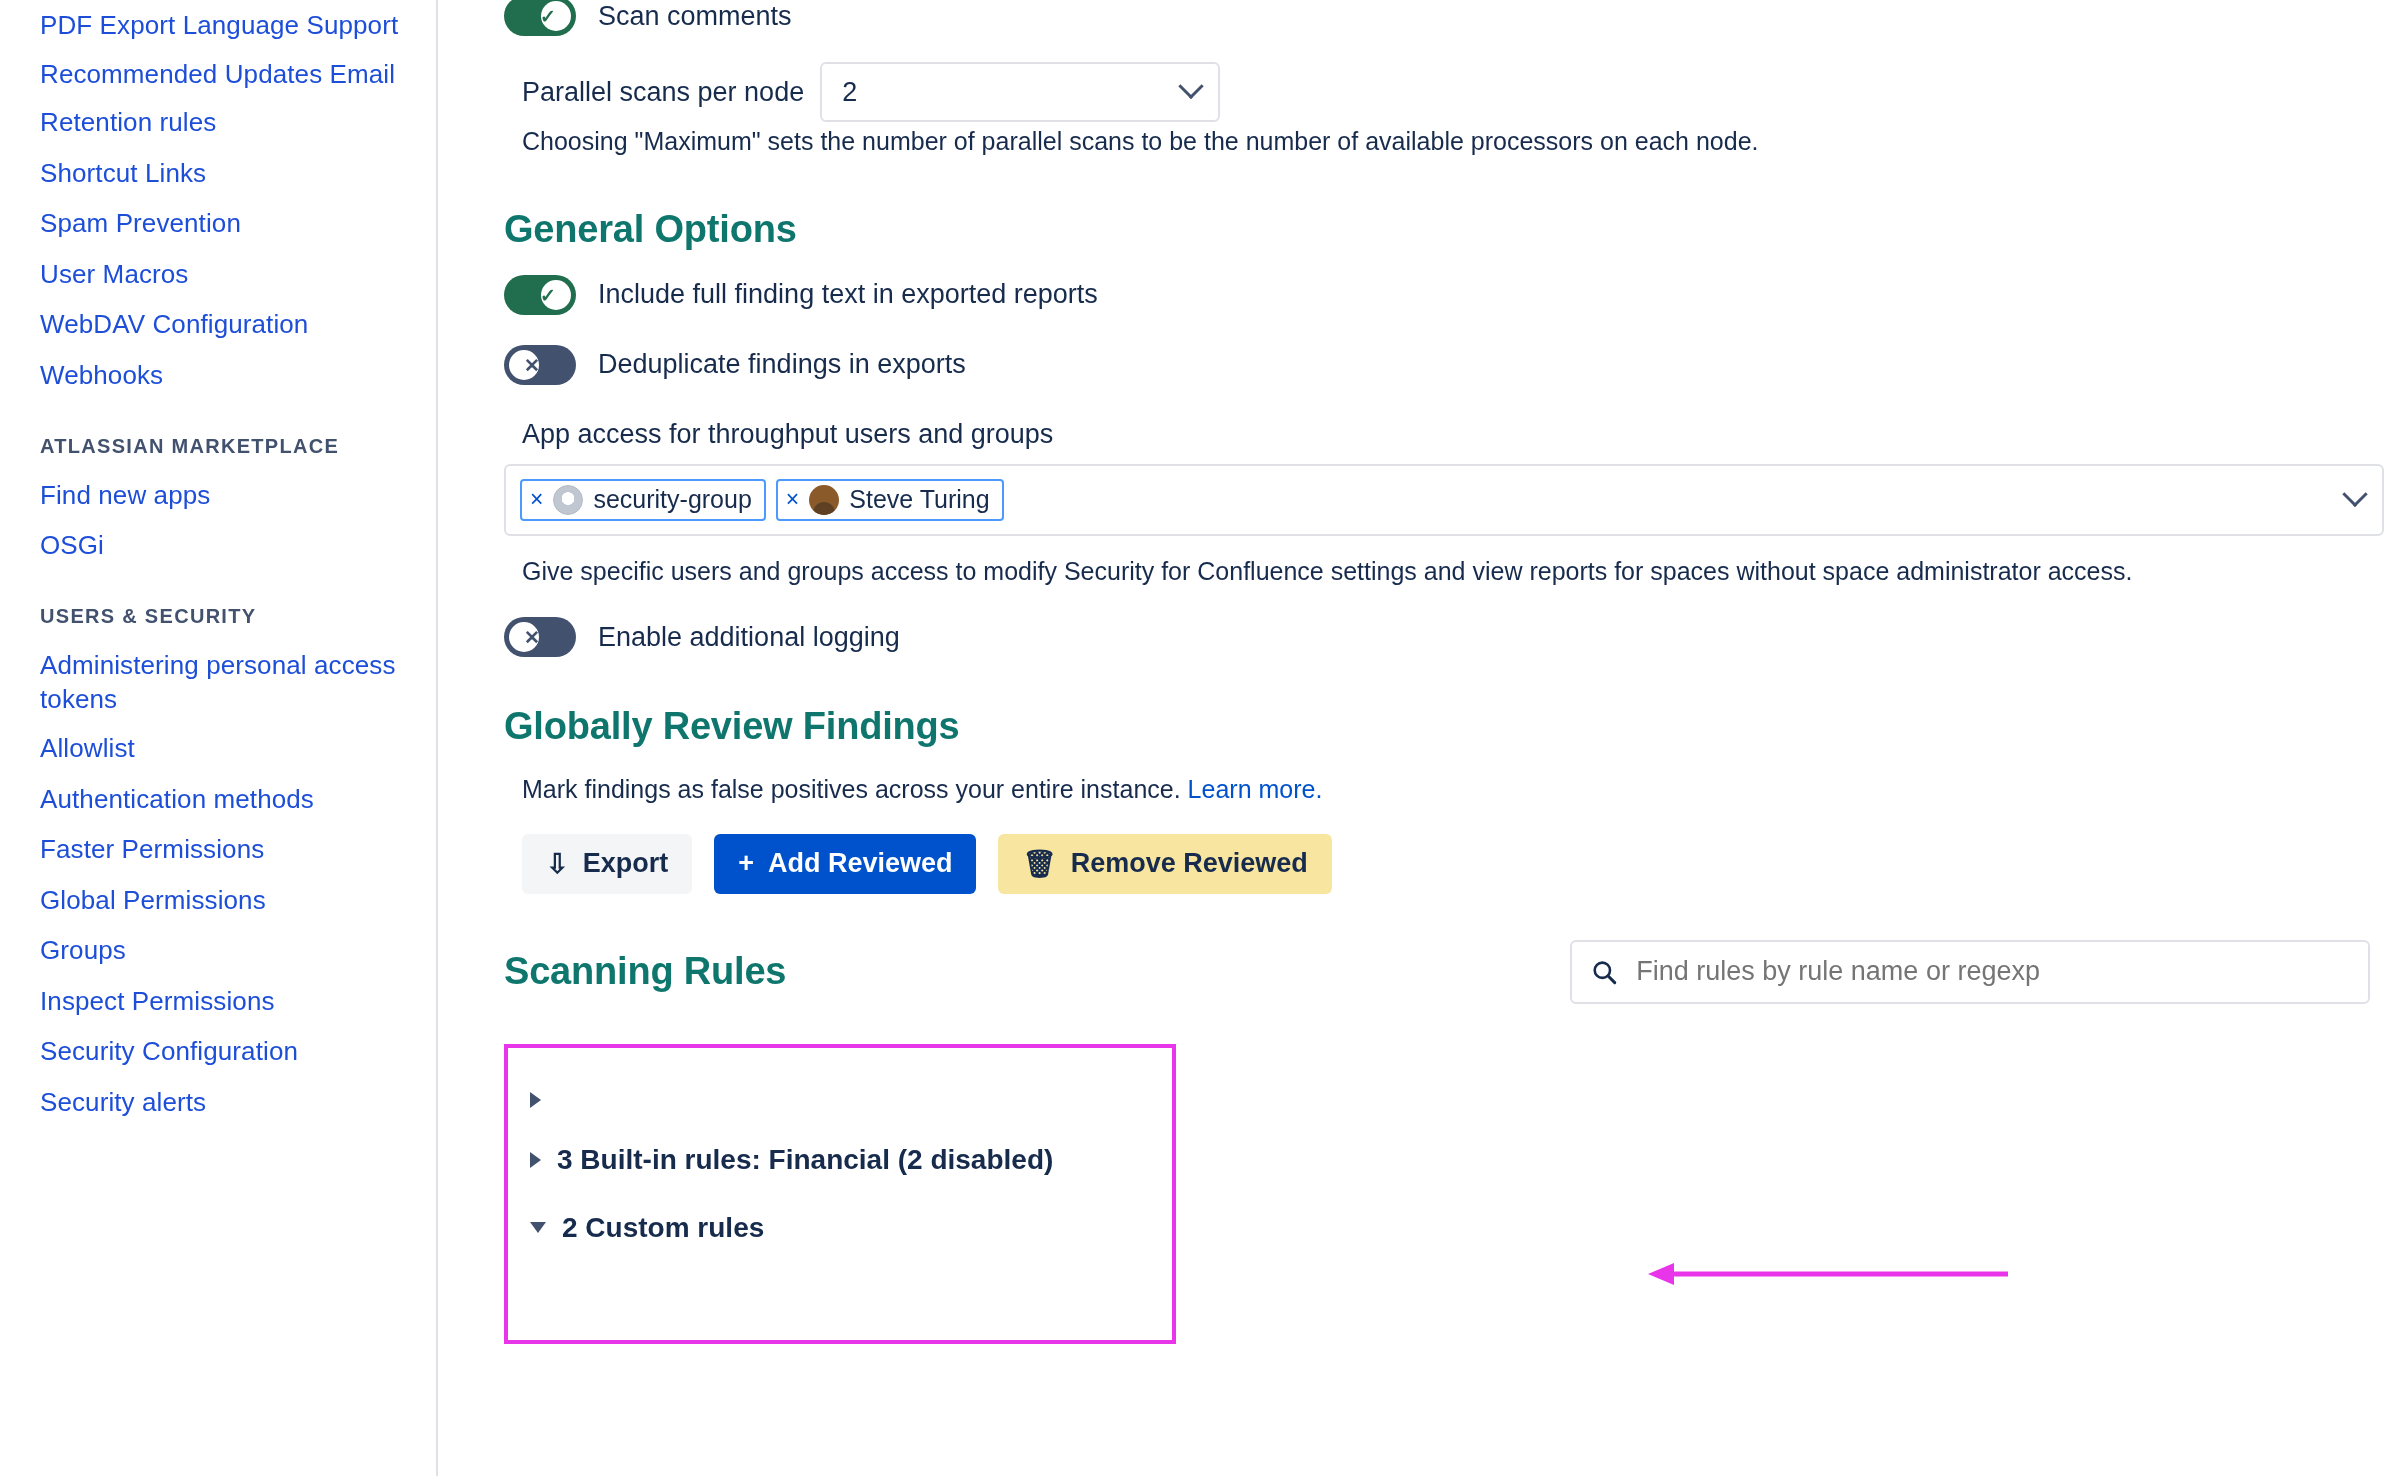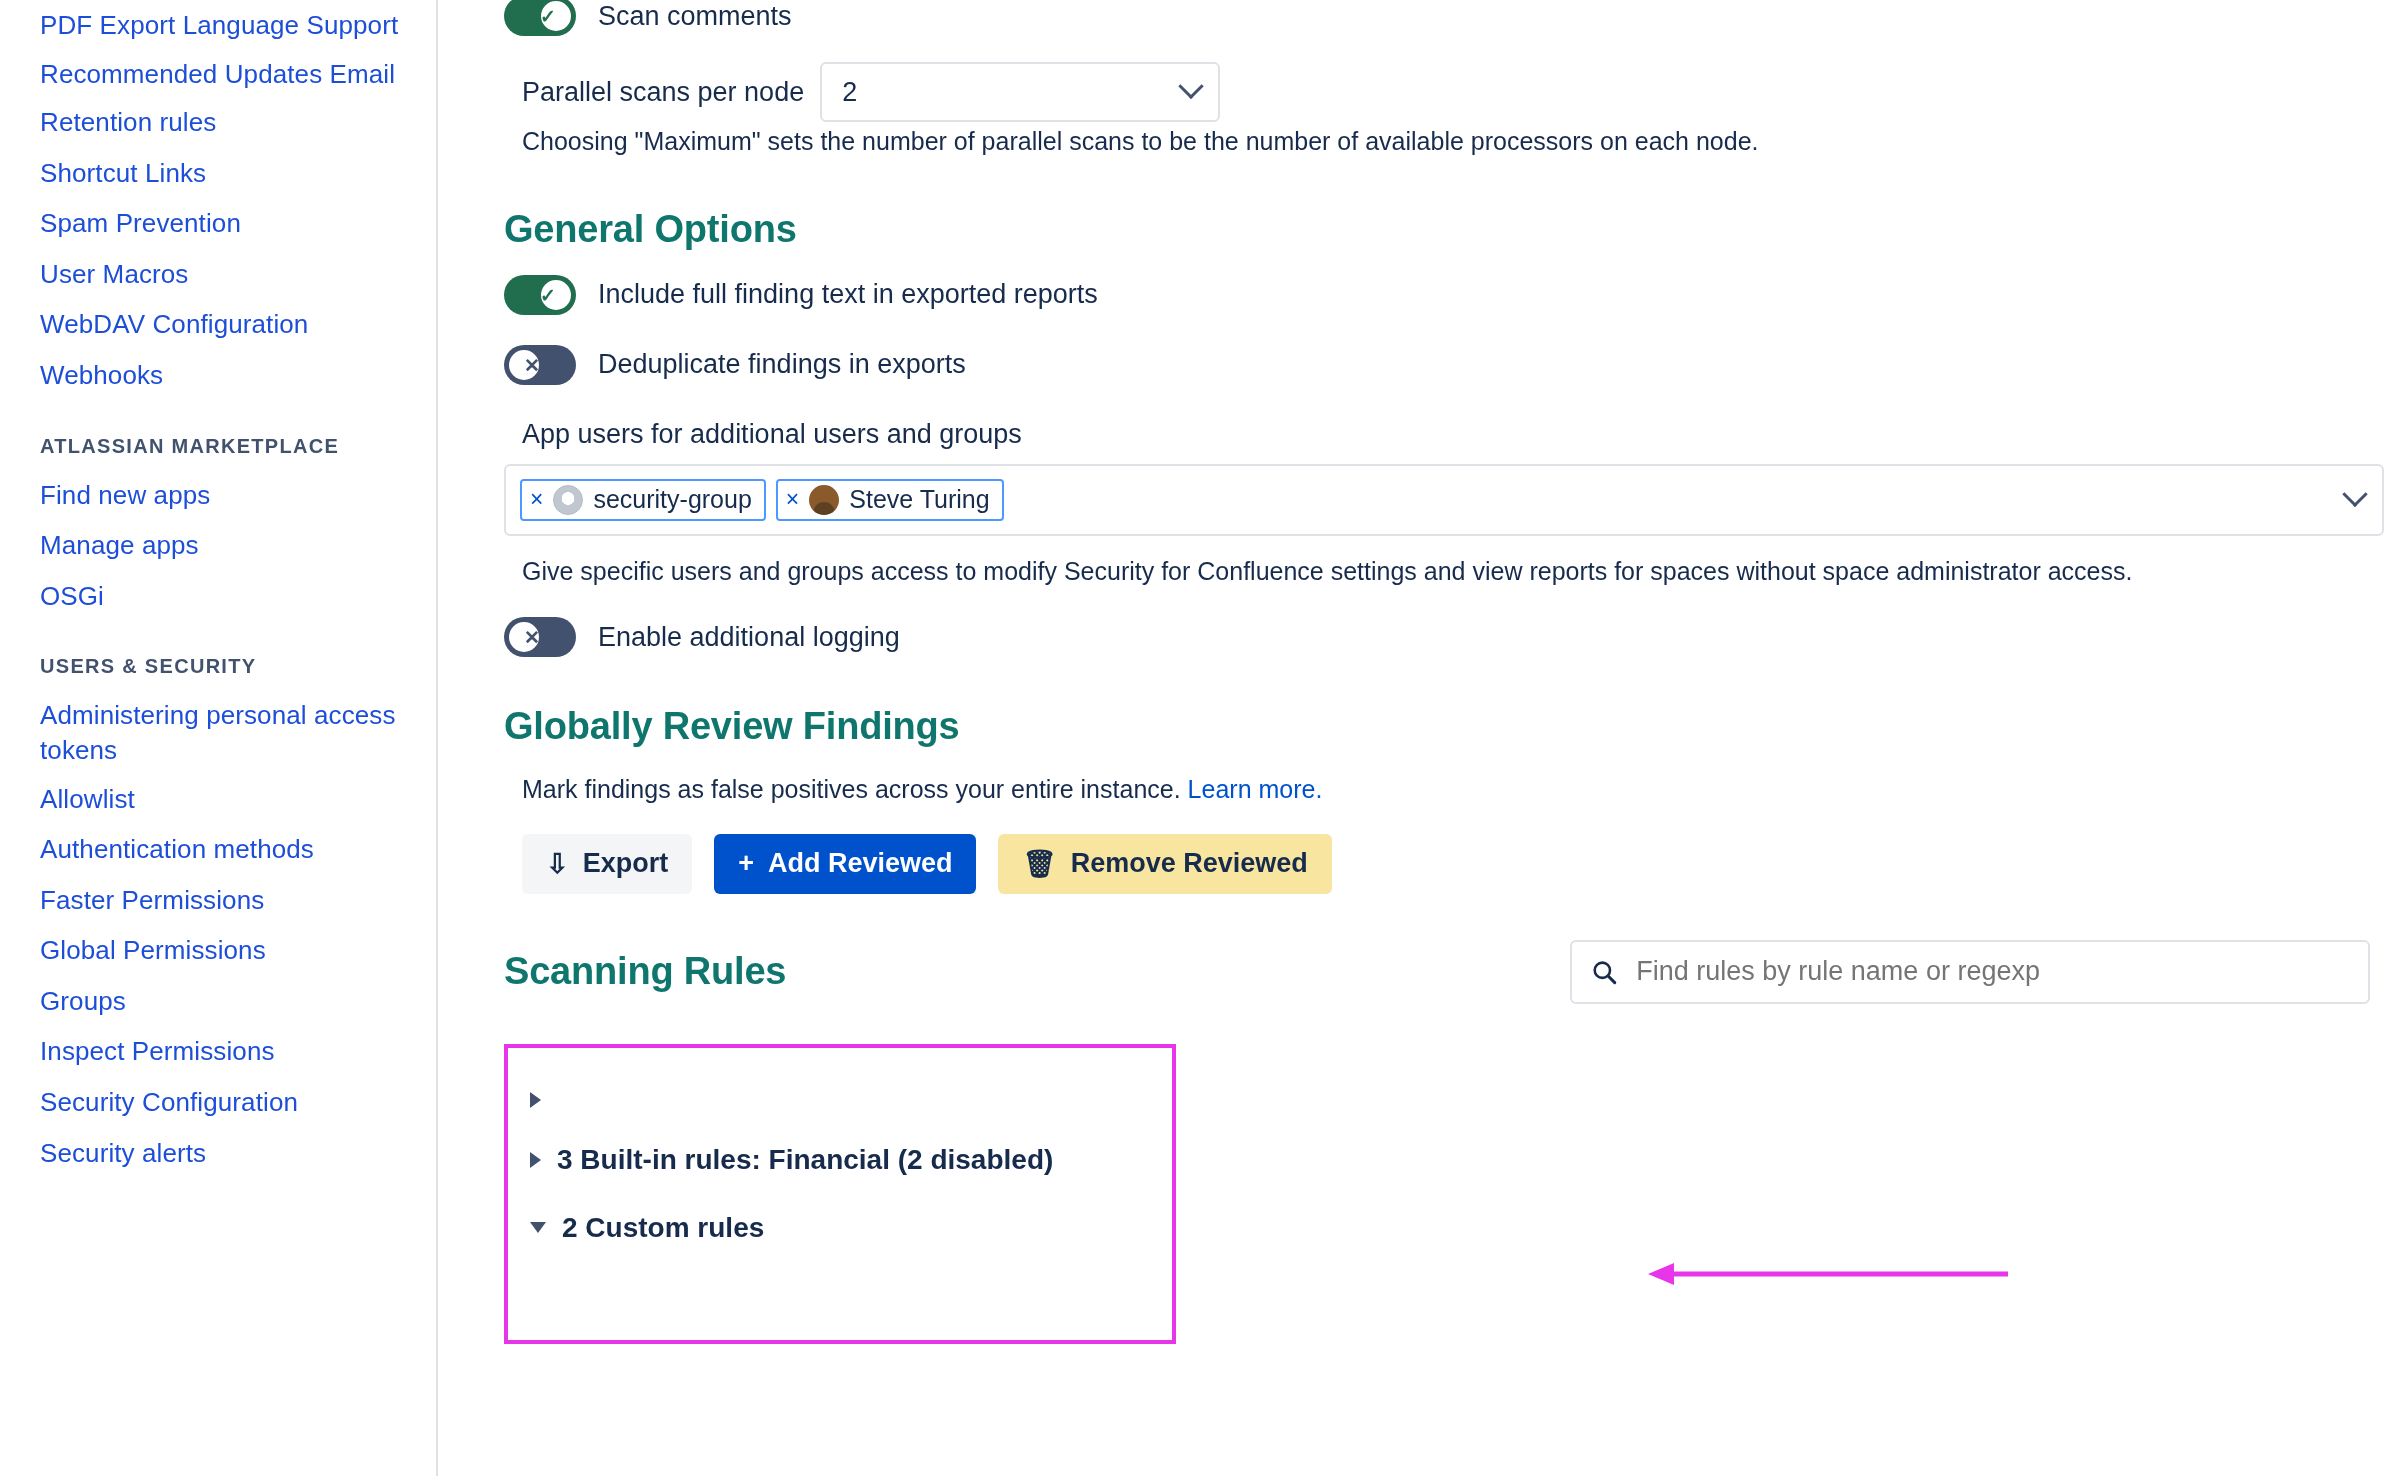--- a/index.html
+++ b/index.html
@@ -290,21 +290,20 @@
     <a class="side-link two-line">Recommended Updates Email</a>
     <a class="side-link">Retention rules</a>
     <a class="side-link">Shortcut Links</a>
     <a class="side-link">Spam Prevention</a>
     <a class="side-link">User Macros</a>
     <a class="side-link">WebDAV Configuration</a>
     <a class="side-link">Webhooks</a>
 
     <div class="side-section">ATLASSIAN MARKETPLACE</div>
     <a class="side-link">Find new apps</a>
-    <a class="side-link">Manage apps</a>
     <a class="side-link">OSGi</a>
 
     <div class="side-section">USERS &amp; SECURITY</div>
     <a class="side-link two-line">Administering personal access tokens</a>
     <a class="side-link">Allowlist</a>
     <a class="side-link">Authentication methods</a>
     <a class="side-link">Faster Permissions</a>
     <a class="side-link">Global Permissions</a>
     <a class="side-link">Groups</a>
     <a class="side-link">Inspect Permissions</a>
@@ -343,21 +342,21 @@
     </div>
 
     <div class="toggle-row" style="margin-top:30px;">
       <div class="toggle off">
         <span class="knob"></span>
         <span class="knob-x">✕</span>
       </div>
       <span class="toggle-label">Deduplicate findings in exports</span>
     </div>
 
-    <div class="sub-label">App users for additional users and groups</div>
+    <div class="sub-label">App access for throughput users and groups</div>
 
     <div class="multiselect">
       <span class="chip">
         <span class="x">×</span>
         <span class="avatar group"></span>
         <span>security-group</span>
       </span>
       <span class="chip">
         <span class="x">×</span>
         <span class="avatar person"></span>

